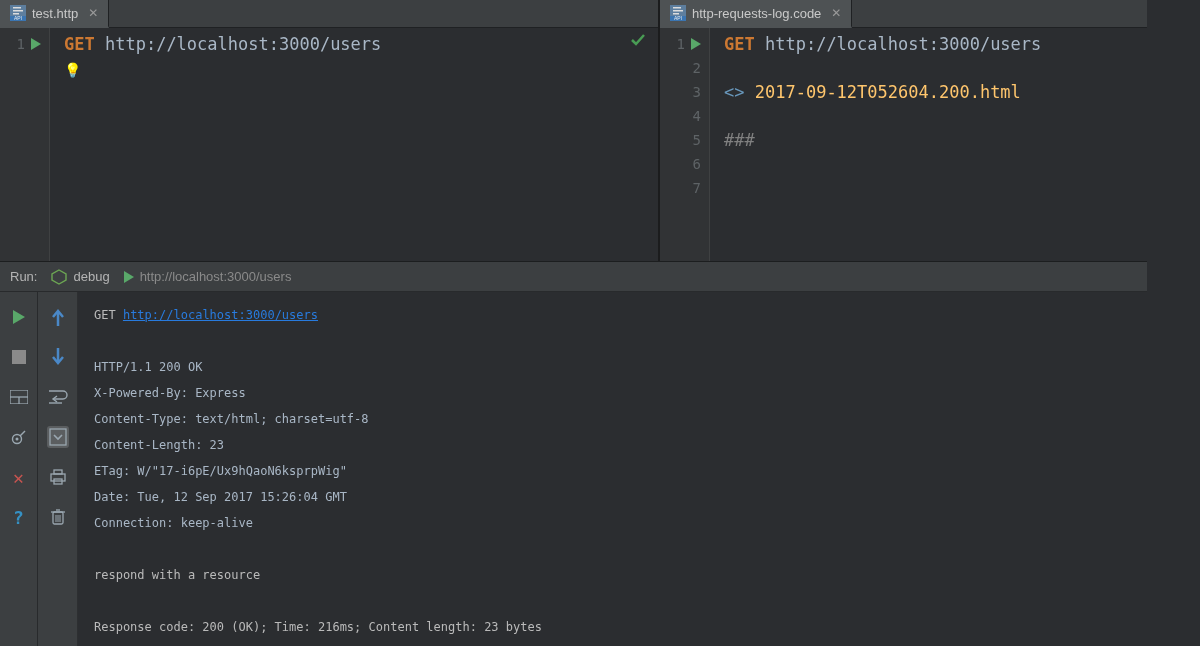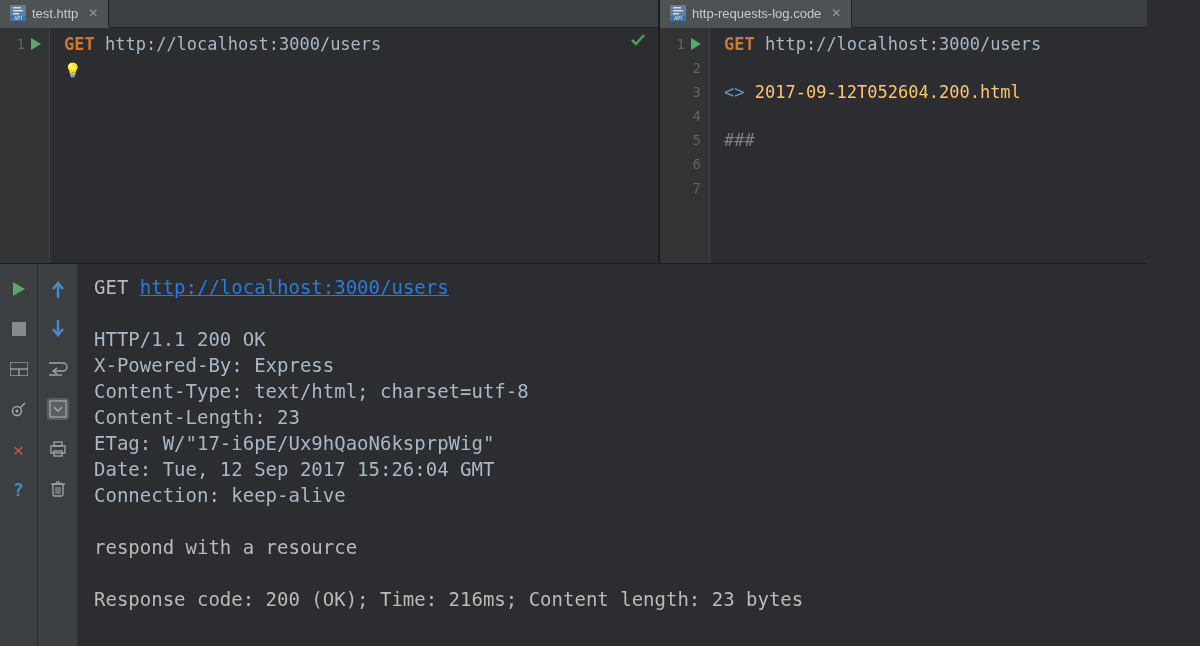--- a/index.html
+++ b/index.html
@@ -55,21 +55,21 @@
     font-size:13px;color:#b4b4b4;
   }
   .node-ico{display:inline-flex;width:16px;height:16px}
   .run-panel{flex:1;display:flex;background:#2b2d30}
   .run-tools{width:38px;background:#3c3f41;display:flex;flex-direction:column;align-items:center;gap:18px;padding-top:14px;border-right:1px solid #282a2c}
   .run-tools2{width:40px;background:#3c3f41;display:flex;flex-direction:column;align-items:center;gap:18px;padding-top:14px;border-right:1px solid #2d2f31}
   .icon-btn{width:22px;height:22px;display:flex;align-items:center;justify-content:center;cursor:pointer}
   .icon-btn.selected{background:#5b5e60;border-radius:3px}
   .console{
     flex:1;padding:10px 16px 6px 16px;
-    font-size:19px;line-height:26px;
+    font-size:12px;line-height:26px;
     color:#bababa;
     white-space:pre;
     overflow:hidden;
   }
   .console a{color:#287bde;text-decoration:underline}
   .console .hdr{color:#a9b7c6}
   .console .kw-get2{color:#bababa}
   .stop{width:14px;height:14px;background:#8a8a8a}
   .x-red{color:#c75450;font-weight:bold;font-size:18px}
   .q-blue{color:#3591c4;font-weight:bold;font-size:18px}
@@ -174,20 +174,39 @@
         <div class="content">
 <span class="kw-get">GET</span>&nbsp;<span class="url-txt">http://localhost:3000/users</span>
 <br><br><span class="tag-sep">&lt;&gt;</span>&nbsp;<span class="filename">2017-09-12T052604.200.html</span>
 <br><br><span class="hash">###</span>
         </div>
       </div>
     </div>
 
   </div>
 
+  <div class="run-bar">
+    <span>Run:</span>
+    <span style="display:flex;align-items:center;gap:6px">
+      <span class="node-ico">
+        <svg width="16" height="16" viewBox="0 0 16 16">
+            <polygon points="8,1 15,5 15,11 8,15 1,11 1,5" fill="none" stroke="#6ca653" stroke-width="1.4"></polygon>
+          </svg>
+      </span>
+      <span>debug</span>
+    </span>
+    <span style="display:flex;align-items:center;gap:6px">
+      <span>
+          <svg width="10" height="12">
+            <polygon points="0,0 10,6 0,12" fill="#59a869"></polygon>
+          </svg>
+        </span>
+      <span class="muted">http://localhost:3000/users</span>
+    </span>
+  </div>
 
   <div class="run-panel">
     <div class="run-tools">
       <span class="icon-btn">
           <svg width="12" height="14">
             <polygon points="0,0 12,7 0,14" fill="#59a869"></polygon>
           </svg>
         </span>
       <span class="icon-btn">
           <span class="stop"></span>

